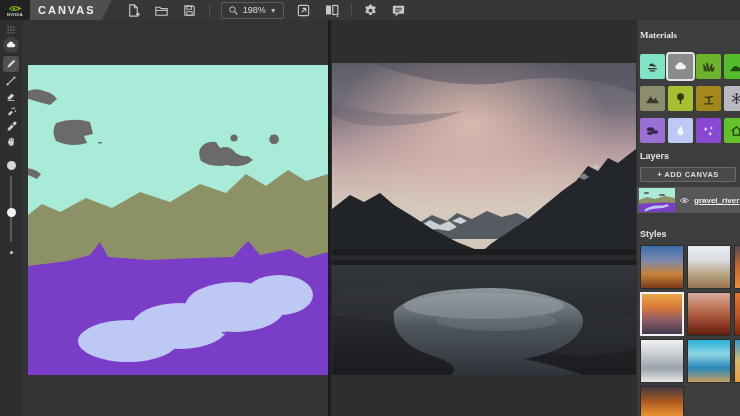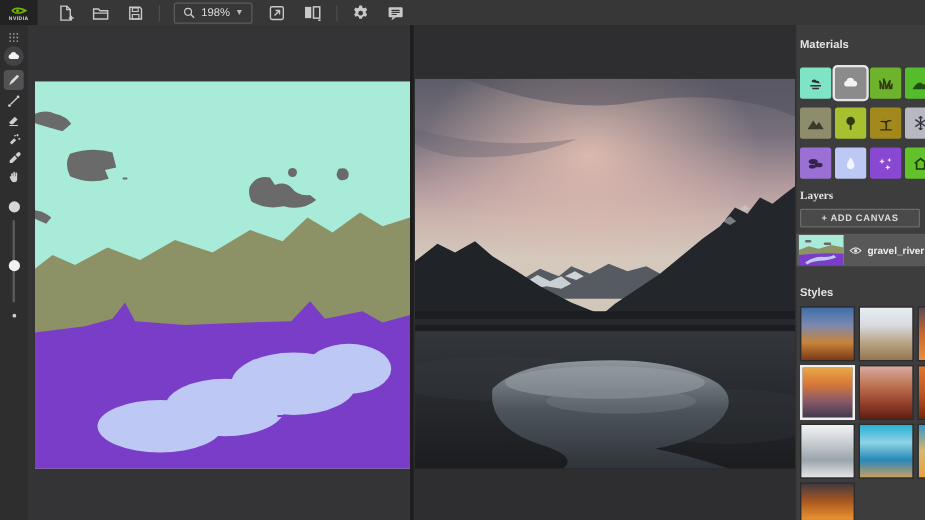--- a/index.html
+++ b/index.html
@@ -42,49 +42,50 @@
   .pane-right{position:absolute;left:309px;top:0;width:306px;height:396px;background:#2e2e30;}
   .pane-div{position:absolute;left:306px;top:0;width:3px;height:396px;background:#1d1d1d;}
   .seg-canvas{position:absolute;left:6px;top:45px;width:300px;height:310px;cursor:crosshair;}
   .rend-canvas{position:absolute;left:1px;top:43px;width:304px;height:312px;}
   .seg-canvas svg,.rend-canvas svg{display:block;}
 
   
   .rpanel{position:absolute;top:20px;left:637px;width:103px;height:396px;background:#3d3d3d;
           overflow:hidden;padding-left:3px;box-sizing:border-box;z-index:20;}
   .sect-h{font-size:9px;font-weight:bold;color:#e3e3e3;margin:0;}
-  .h-mat{padding-top:10px;}
+  .h-mat{padding-top:10px;font-family:Liberation Serif, serif;}
   .mat-grid{margin-top:14px;display:grid;grid-template-columns:repeat(4,25px);gap:7px 3px;width:120px;}
   .swatch{width:25px;height:25px;border-radius:2px;display:flex;align-items:center;justify-content:center;cursor:pointer;}
   .swatch.sel{outline:2px solid #e6e6e6;outline-offset:0px;}
-  .h-layers{margin-top:8px;font-family:Liberation Serif, serif;}
+  .h-layers{margin-top:8px;}
   .addlayer{margin-top:6px;width:94px;height:13px;background:#4a4a4a;border:1px solid #6b6b6b;
             color:#dcdcdc;font-size:7.5px;font-weight:bold;letter-spacing:.5px;
             display:flex;align-items:center;justify-content:center;cursor:pointer;border-radius:1px;}
   .layer-row{margin:5px 0 0 -3px;width:103px;height:26px;background:#585858;display:flex;
              align-items:center;gap:4px;padding-left:2px;box-sizing:border-box;cursor:pointer;}
   .layer-thumb{width:36px;height:24px;flex:0 0 auto;}
-  .layer-name{font-size:8px;font-weight:bold;color:#efefef;}
+  .layer-name{font-size:8px;font-weight:bold;color:#efefef;text-decoration:underline;}
   .eye{width:11px;height:11px;flex:0 0 auto;cursor:pointer;}
   .h-styles{margin-top:16px;}
   .style-grid{margin-top:6px;display:grid;grid-template-columns:repeat(3,44px);gap:3px;width:141px;}
   .sthumb{width:44px;height:44px;border:1px solid #2c2c2c;box-sizing:border-box;cursor:pointer;}
   .sthumb.sel{border:2px solid #efefef;}
 </style>
 </head>
 <body>
 
 <div class="topbar">
   <div class="brand">
     <svg class="eye" viewBox="0 0 26 18">
       <path d="M10 4 C5 4 2 7 0 9 C2 11 5 14 10 14 C16 14 20 12 26 9 C20 6 16 4 10 4 Z M10 6.2 C13 6.2 16.5 7.6 19.5 9 C16.5 10.4 13 11.8 10 11.8 C7 11.8 4.8 10.5 3.4 9 C4.8 7.5 7 6.2 10 6.2 Z" fill="#76b900"></path>
       <circle cx="10" cy="9" r="2.4" fill="#76b900"></circle>
     </svg>
     <span class="nv">NVIDIA</span>
   </div>
+  <div class="title-block">CANVAS</div>
 
   <div class="tbi" style="margin-left:14px">
     <svg width="15" height="15" viewBox="0 0 16 16">
       <path d="M4 2h5l3 3v9H4z" fill="none" stroke="#c9c9c9" stroke-width="1.2"></path>
       <path d="M9 2v3h3" fill="none" stroke="#c9c9c9" stroke-width="1.2"></path>
       <path d="M10.8 12.2h4M12.8 10.2v4" stroke="#c9c9c9" stroke-width="1.4"></path>
     </svg>
   </div>
   <div class="tbi">
     <svg width="15" height="15" viewBox="0 0 16 16">

